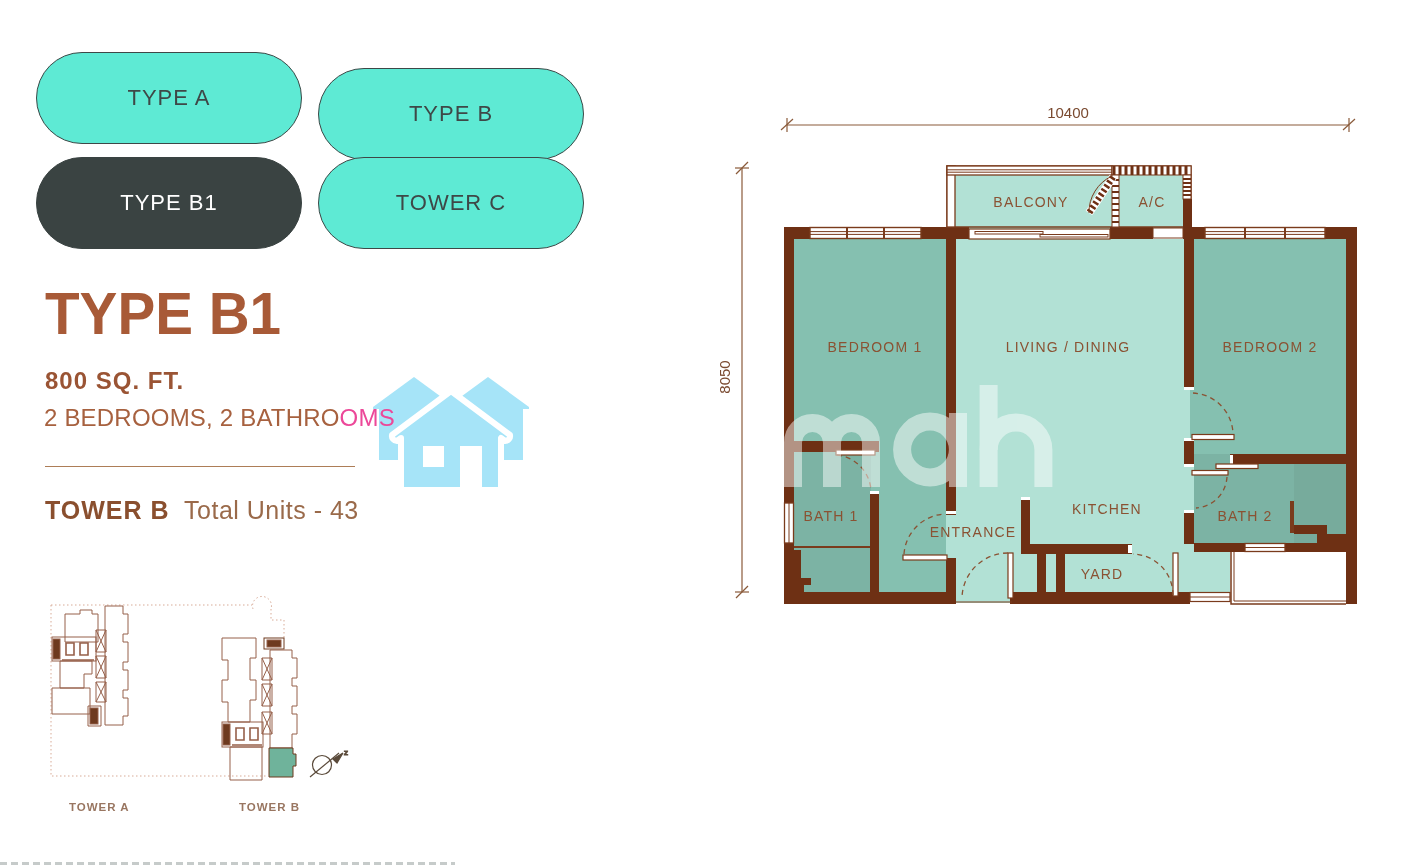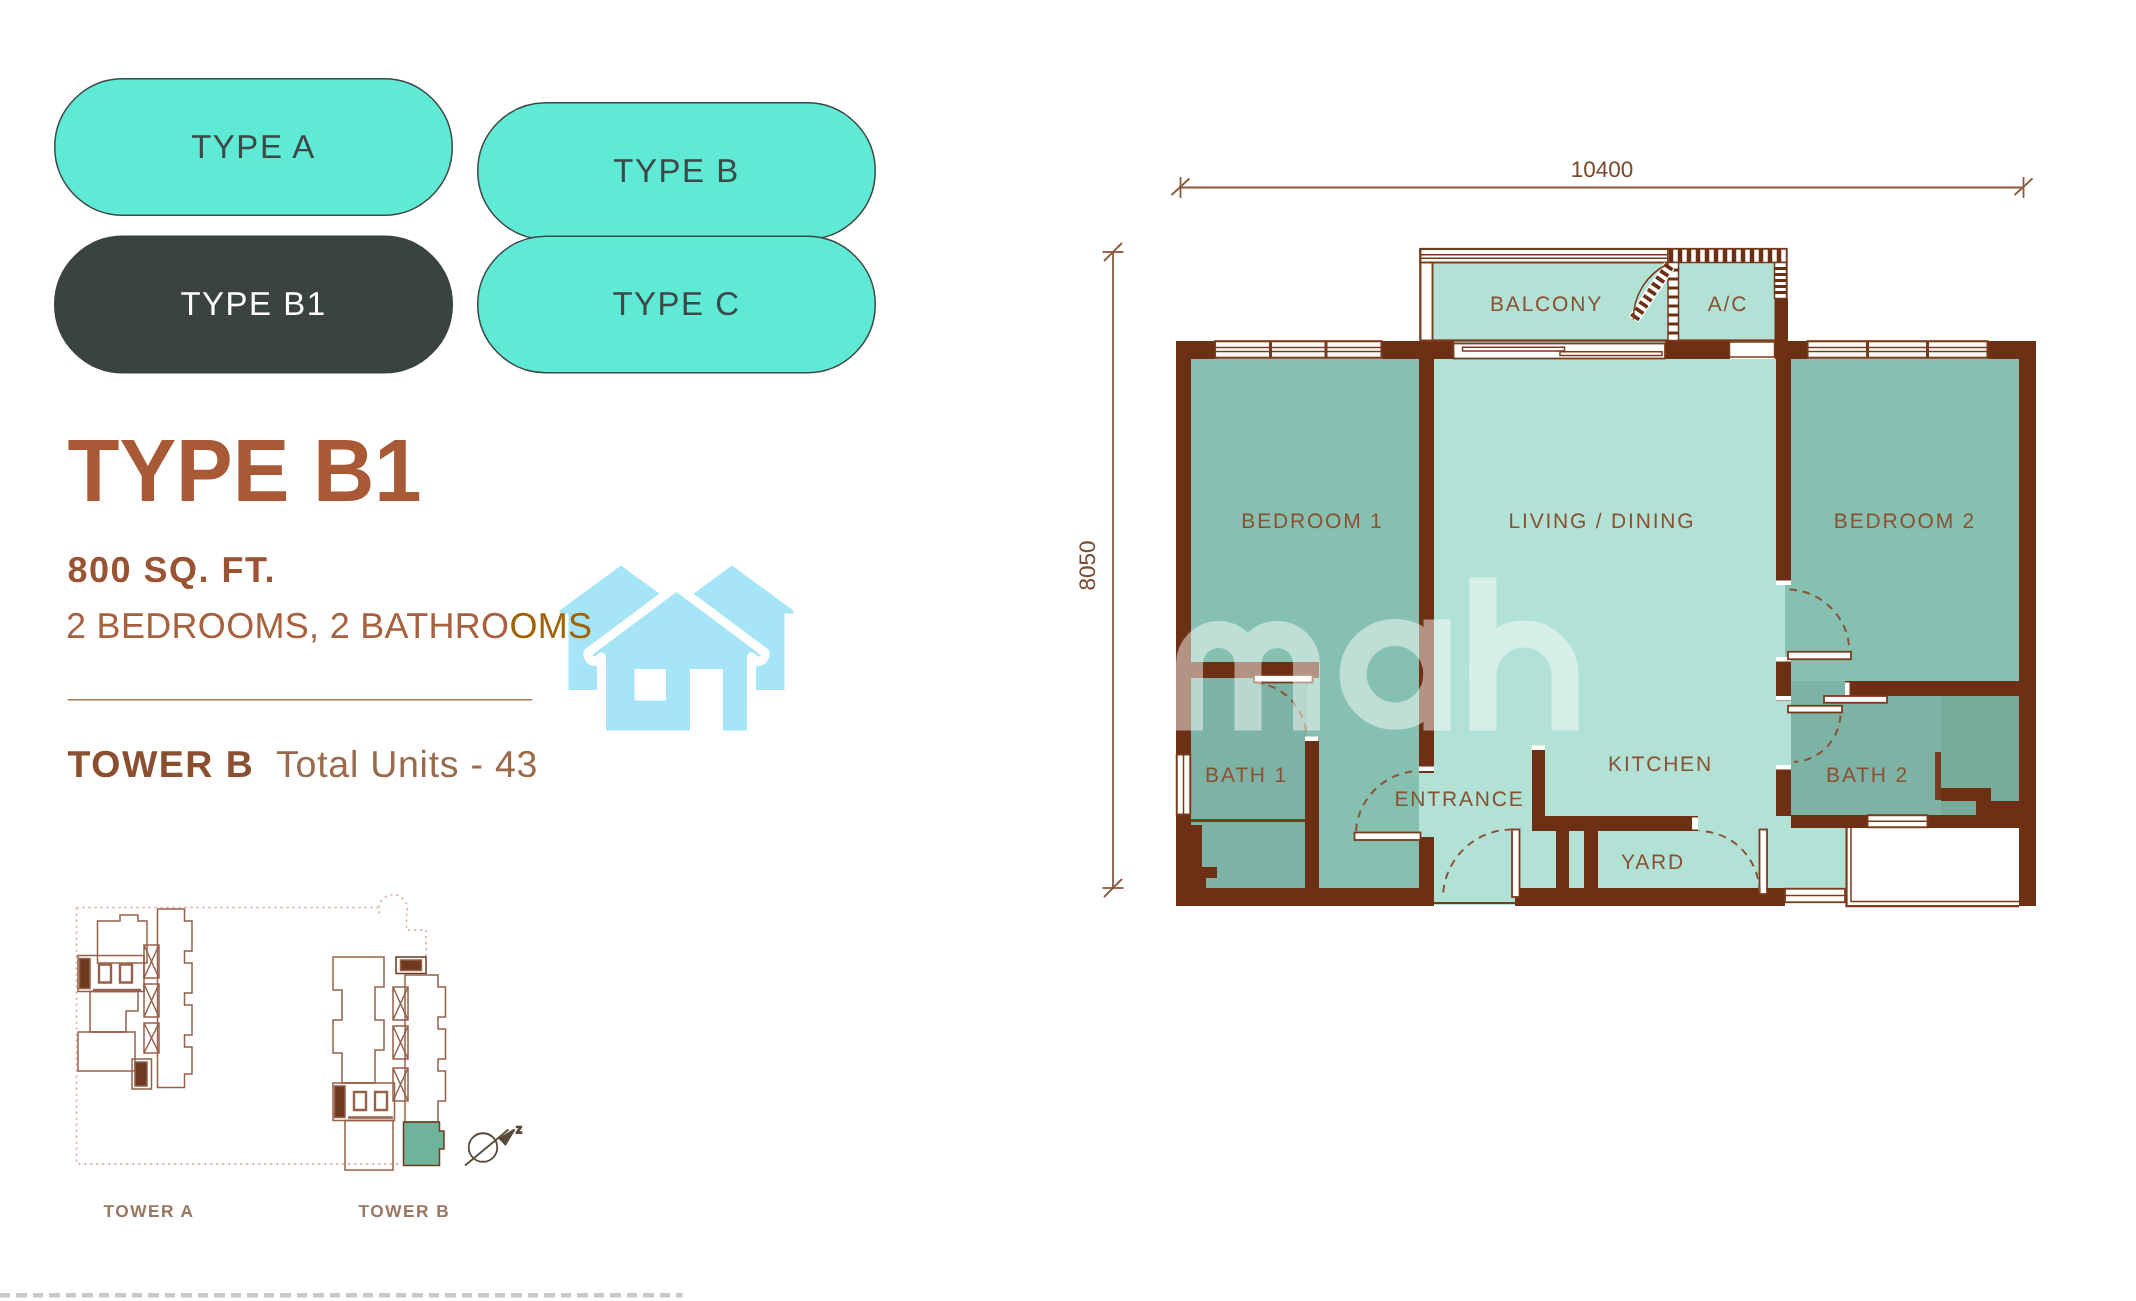--- a/index.html
+++ b/index.html
@@ -13,40 +13,40 @@
 </style>
 </head>
 <body>
 
 <div class="pill" style="left:36px;top:52px;">TYPE A</div>
 
 <div class="pill" style="left:318px;top:52px;margin-top:16px;">TYPE B</div>
 
 <div class="pill active" style="left:36px;top:157px;">TYPE B1</div>
 
-<div class="pill" style="left:318px;top:157px;">TYPE C</div>
+<div class="pill" style="left:318px;top:157px;">TOWER C</div>
 
 <svg class="abs" style="left:366px;top:372px;" width="170" height="122" viewBox="0 0 170 122">
 
   <path d="M7 35 L48 5 L89 35 L89 37 L83 37 L83 88 L13 88 L13 37 L7 37 Z" fill="#a6e4f8"></path>
 
   <path d="M81 35 L122 5 L163 35 L163 37 L157 37 L157 88 L87 88 L87 37 L81 37 Z" fill="#a6e4f8"></path>
 
   <path d="M26 63 L85 19 L144 63 A5 5 0 0 1 139 69 L135 66 L135 118 L35 118 L35 66 L31 69 A5 5 0 0 1 26 63 Z" fill="#a6e4f8" stroke="#ffffff" stroke-width="6" stroke-linejoin="round"></path>
 
   <rect x="57" y="74" width="21" height="21" fill="#ffffff"></rect>
 
   <rect x="94" y="74" width="22" height="44" fill="#ffffff"></rect>
 </svg>
 
 <div class="abs" style="left:45px;top:280px;font-size:59px;font-weight:bold;color:#a85a37;letter-spacing:0;transform:scaleX(0.96);transform-origin:0 0;white-space:nowrap;">TYPE B1</div>
 
 <div class="abs" style="left:45px;top:367px;font-size:24px;font-weight:bold;color:#9a5434;letter-spacing:1px;text-align:center;">800 SQ. FT.</div>
 
-<div class="abs" style="left:44px;top:404px;font-size:24px;color:#a7613f;letter-spacing:0.2px;">2 BEDROOMS, 2 BATHRO<span style="color:#a16207;text-align:right;">OMS</span></div>
+<div class="abs" style="left:44px;top:404px;font-size:24px;color:#a7613f;letter-spacing:0.2px;">2 BEDROOMS, 2 BATHRO<span style="color:#ec4899;text-align:right;">OMS</span></div>
 
 <div class="abs" style="left:45px;top:466px;width:310px;height:1px;background:#ad7d57;"></div>
 
 <div class="abs" style="left:45px;top:496px;font-size:25px;color:#9a6a4a;letter-spacing:0.5px;"><b style="color:#8a4f2e;letter-spacing:1px;">TOWER B</b>&nbsp; Total Units - 43</div>
 
 <svg class="abs" style="left:40px;top:592px;" width="340" height="235" viewBox="0 0 340 235">
   <g fill="none" stroke="#96604a" stroke-width="1">
 
     <path d="M11 13 L212 13" stroke-dasharray="1.5 2.5" stroke="#d8ab97"></path>
 

